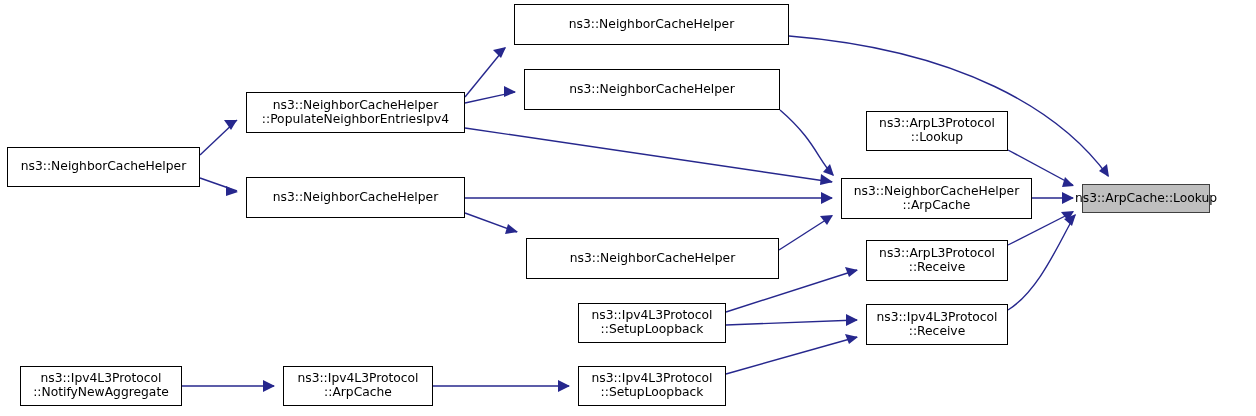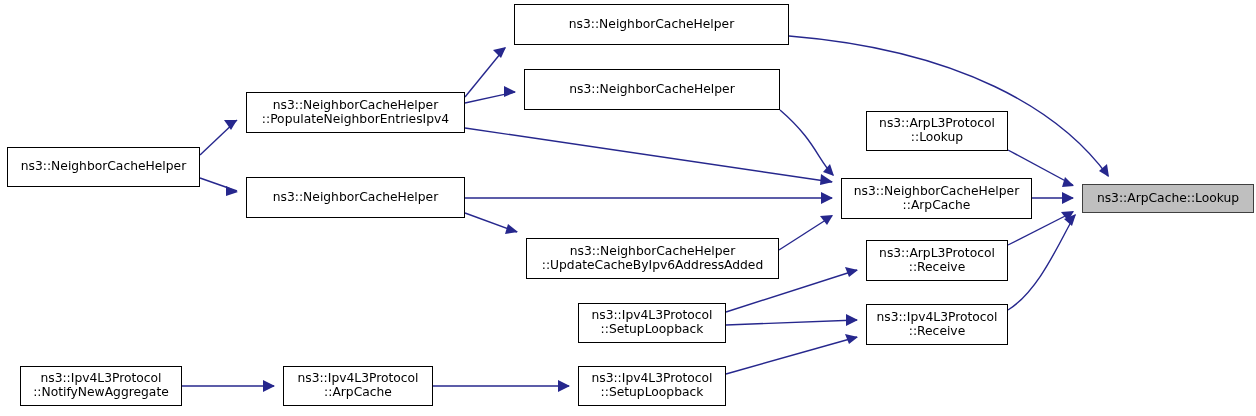--- a/index.html
+++ b/index.html
@@ -149,21 +149,20 @@
         <span class="ln">ns3::NeighborCacheHelper</span>
       </div>
       <div class="node" style="left: 514px; top: 4px; width: 275px; height: 41px;">
         <span class="ln">ns3::NeighborCacheHelper</span>
       </div>
       <div class="node" style="left: 524px; top: 69px; width: 256px; height: 41px;">
         <span class="ln">ns3::NeighborCacheHelper</span>
       </div>
       <div class="node" style="left: 526px; top: 238px; width: 253px; height: 41px;">
         <span class="ln">ns3::NeighborCacheHelper</span>
-        <span class="ln">::UpdateCacheByIpv6AddressAdded</span>
       </div>
       <div class="node" style="left: 866px; top: 111px; width: 142px; height: 40px;">
         <span class="ln">ns3::ArpL3Protocol</span>
         <span class="ln">::Lookup</span>
       </div>
       <div class="node" style="left: 841px; top: 178px; width: 191px; height: 41px;">
         <span class="ln">ns3::NeighborCacheHelper</span>
         <span class="ln">::ArpCache</span>
       </div>
       <div class="node" style="left: 866px; top: 240px; width: 142px; height: 41px;">
@@ -183,17 +182,17 @@
         <span class="ln">::NotifyNewAggregate</span>
       </div>
       <div class="node" style="left: 283px; top: 366px; width: 150px; height: 40px;">
         <span class="ln">ns3::Ipv4L3Protocol</span>
         <span class="ln">::ArpCache</span>
       </div>
       <div class="node" style="left: 578px; top: 366px; width: 148px; height: 40px;">
         <span class="ln">ns3::Ipv4L3Protocol</span>
         <span class="ln">::SetupLoopback</span>
       </div>
-      <div class="node highlight" style="left: 1082px; top: 184px; width: 172px; height: 29px;">
+      <div class="node highlight" style="left: 1082px; top: 184px; width: 128px; height: 29px;">
         <span class="ln">ns3::ArpCache::Lookup</span>
       </div>
     </div>
 </div>
 
 </body></html>

